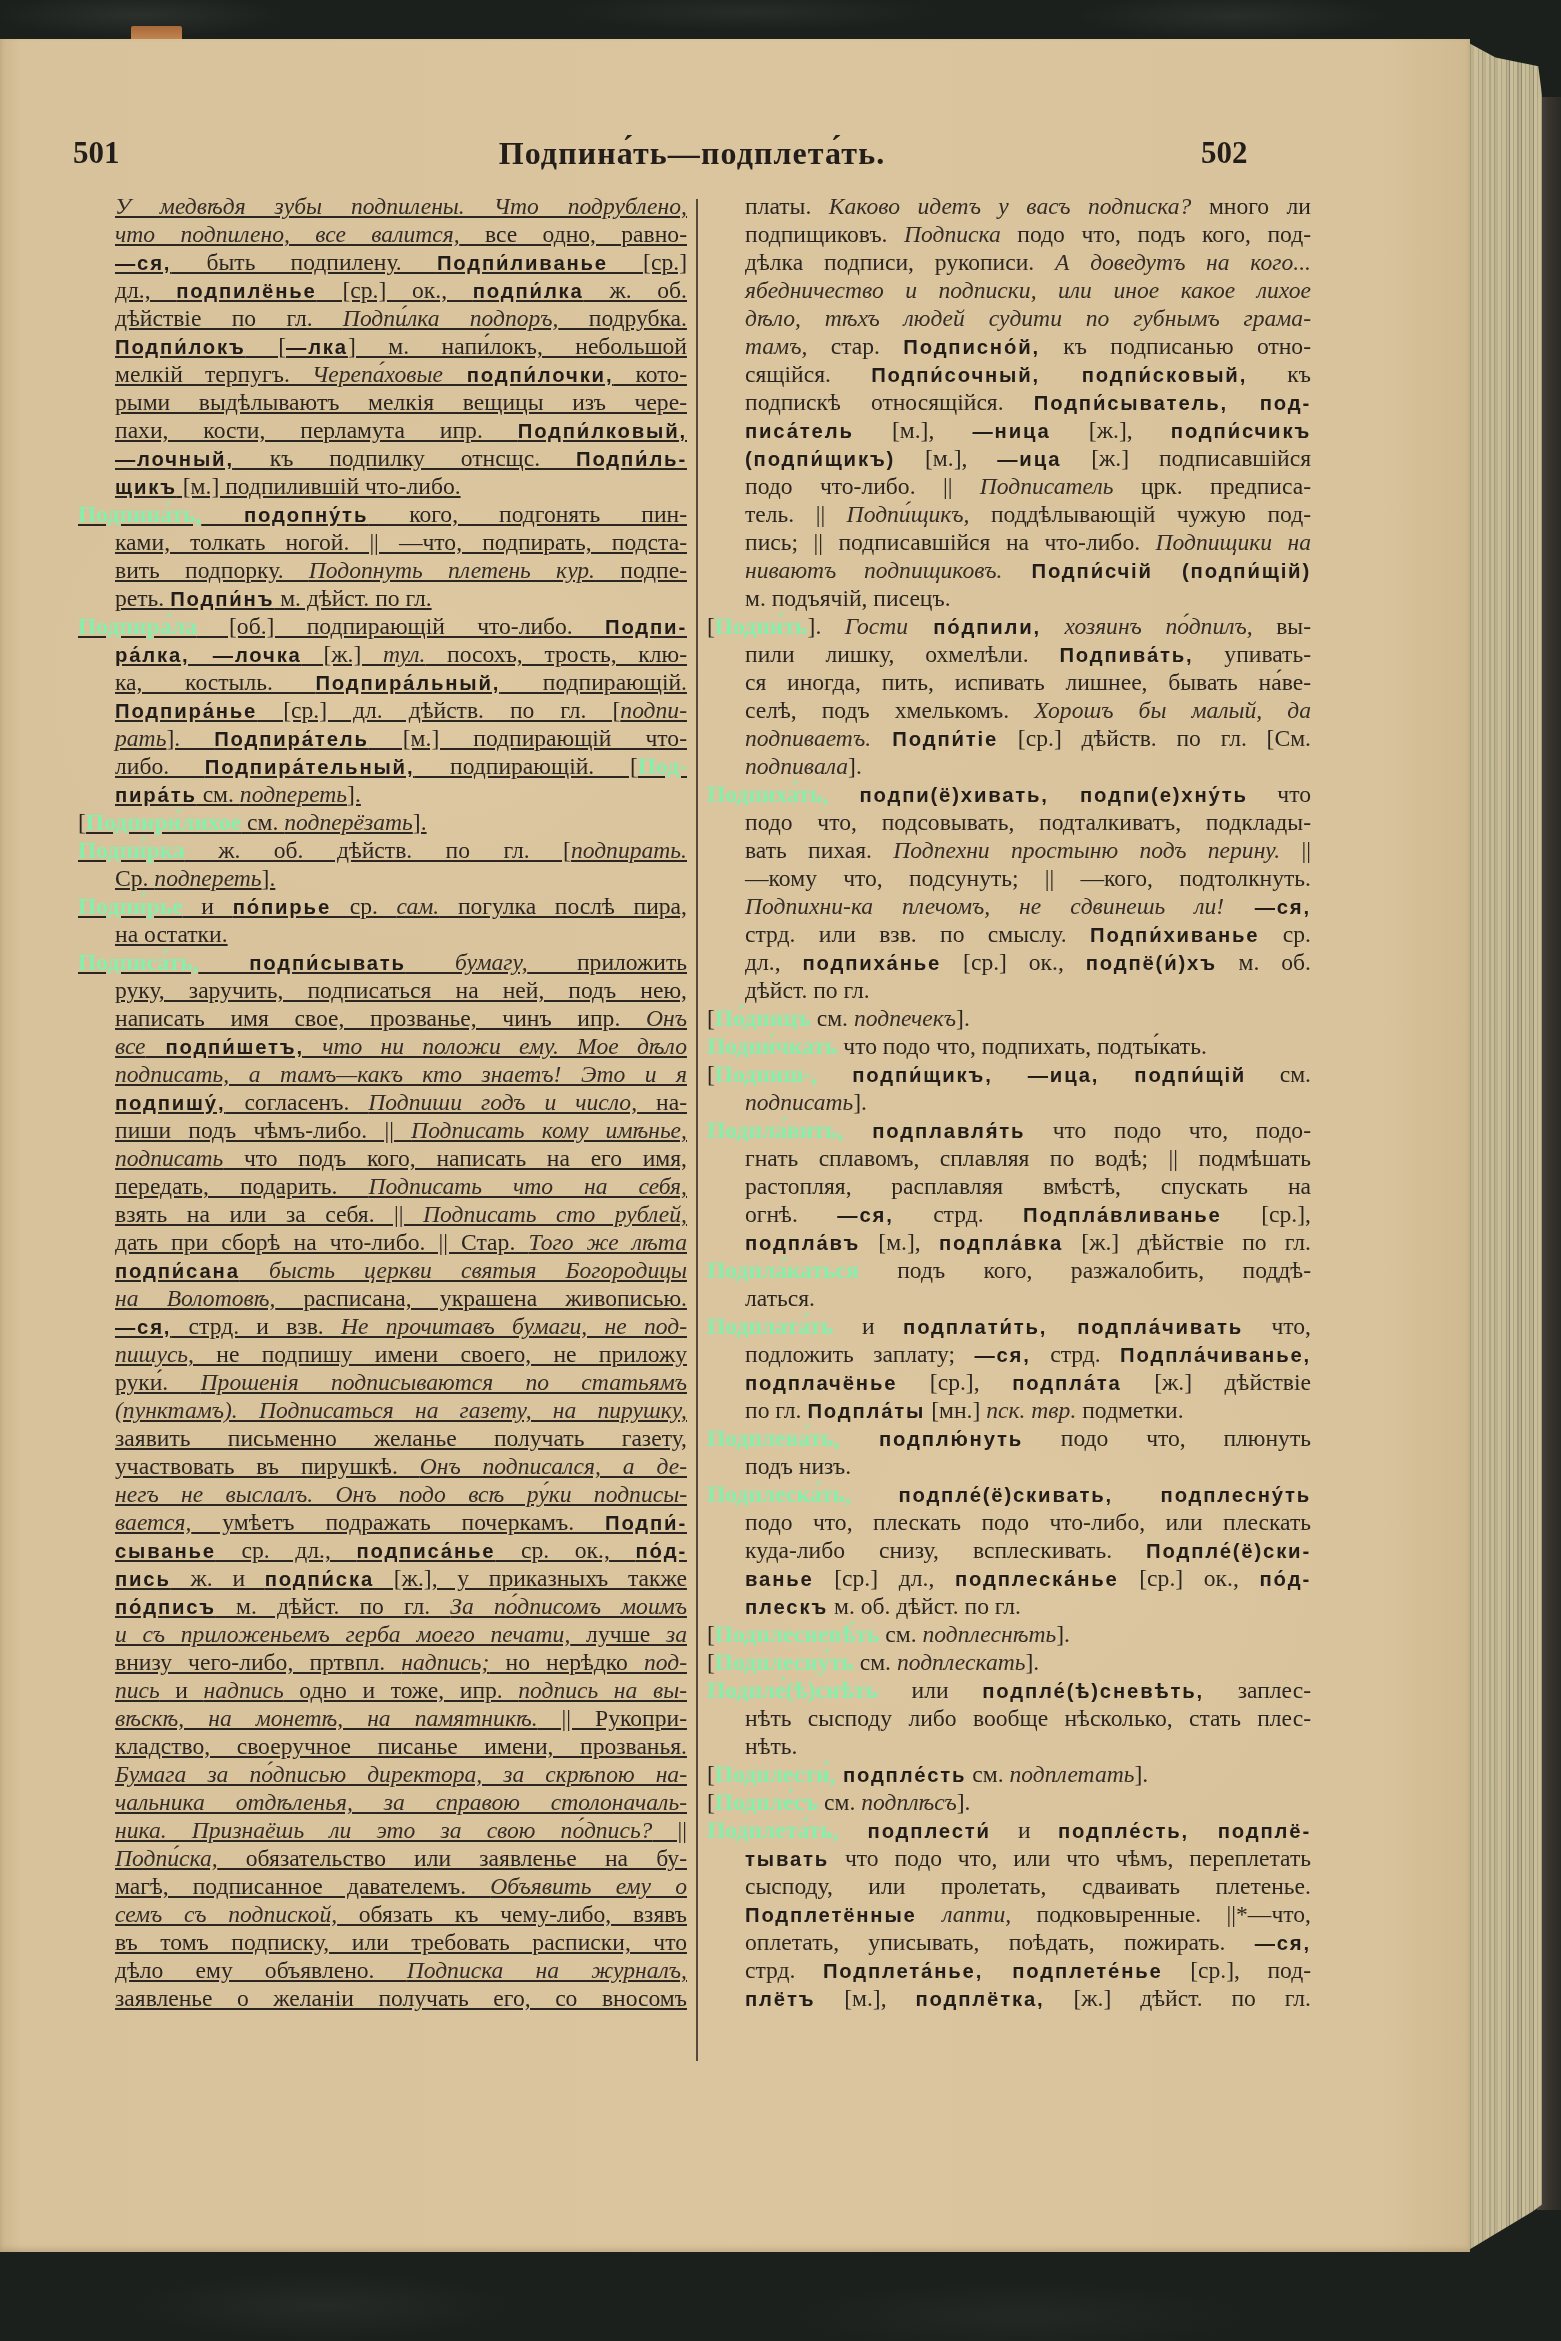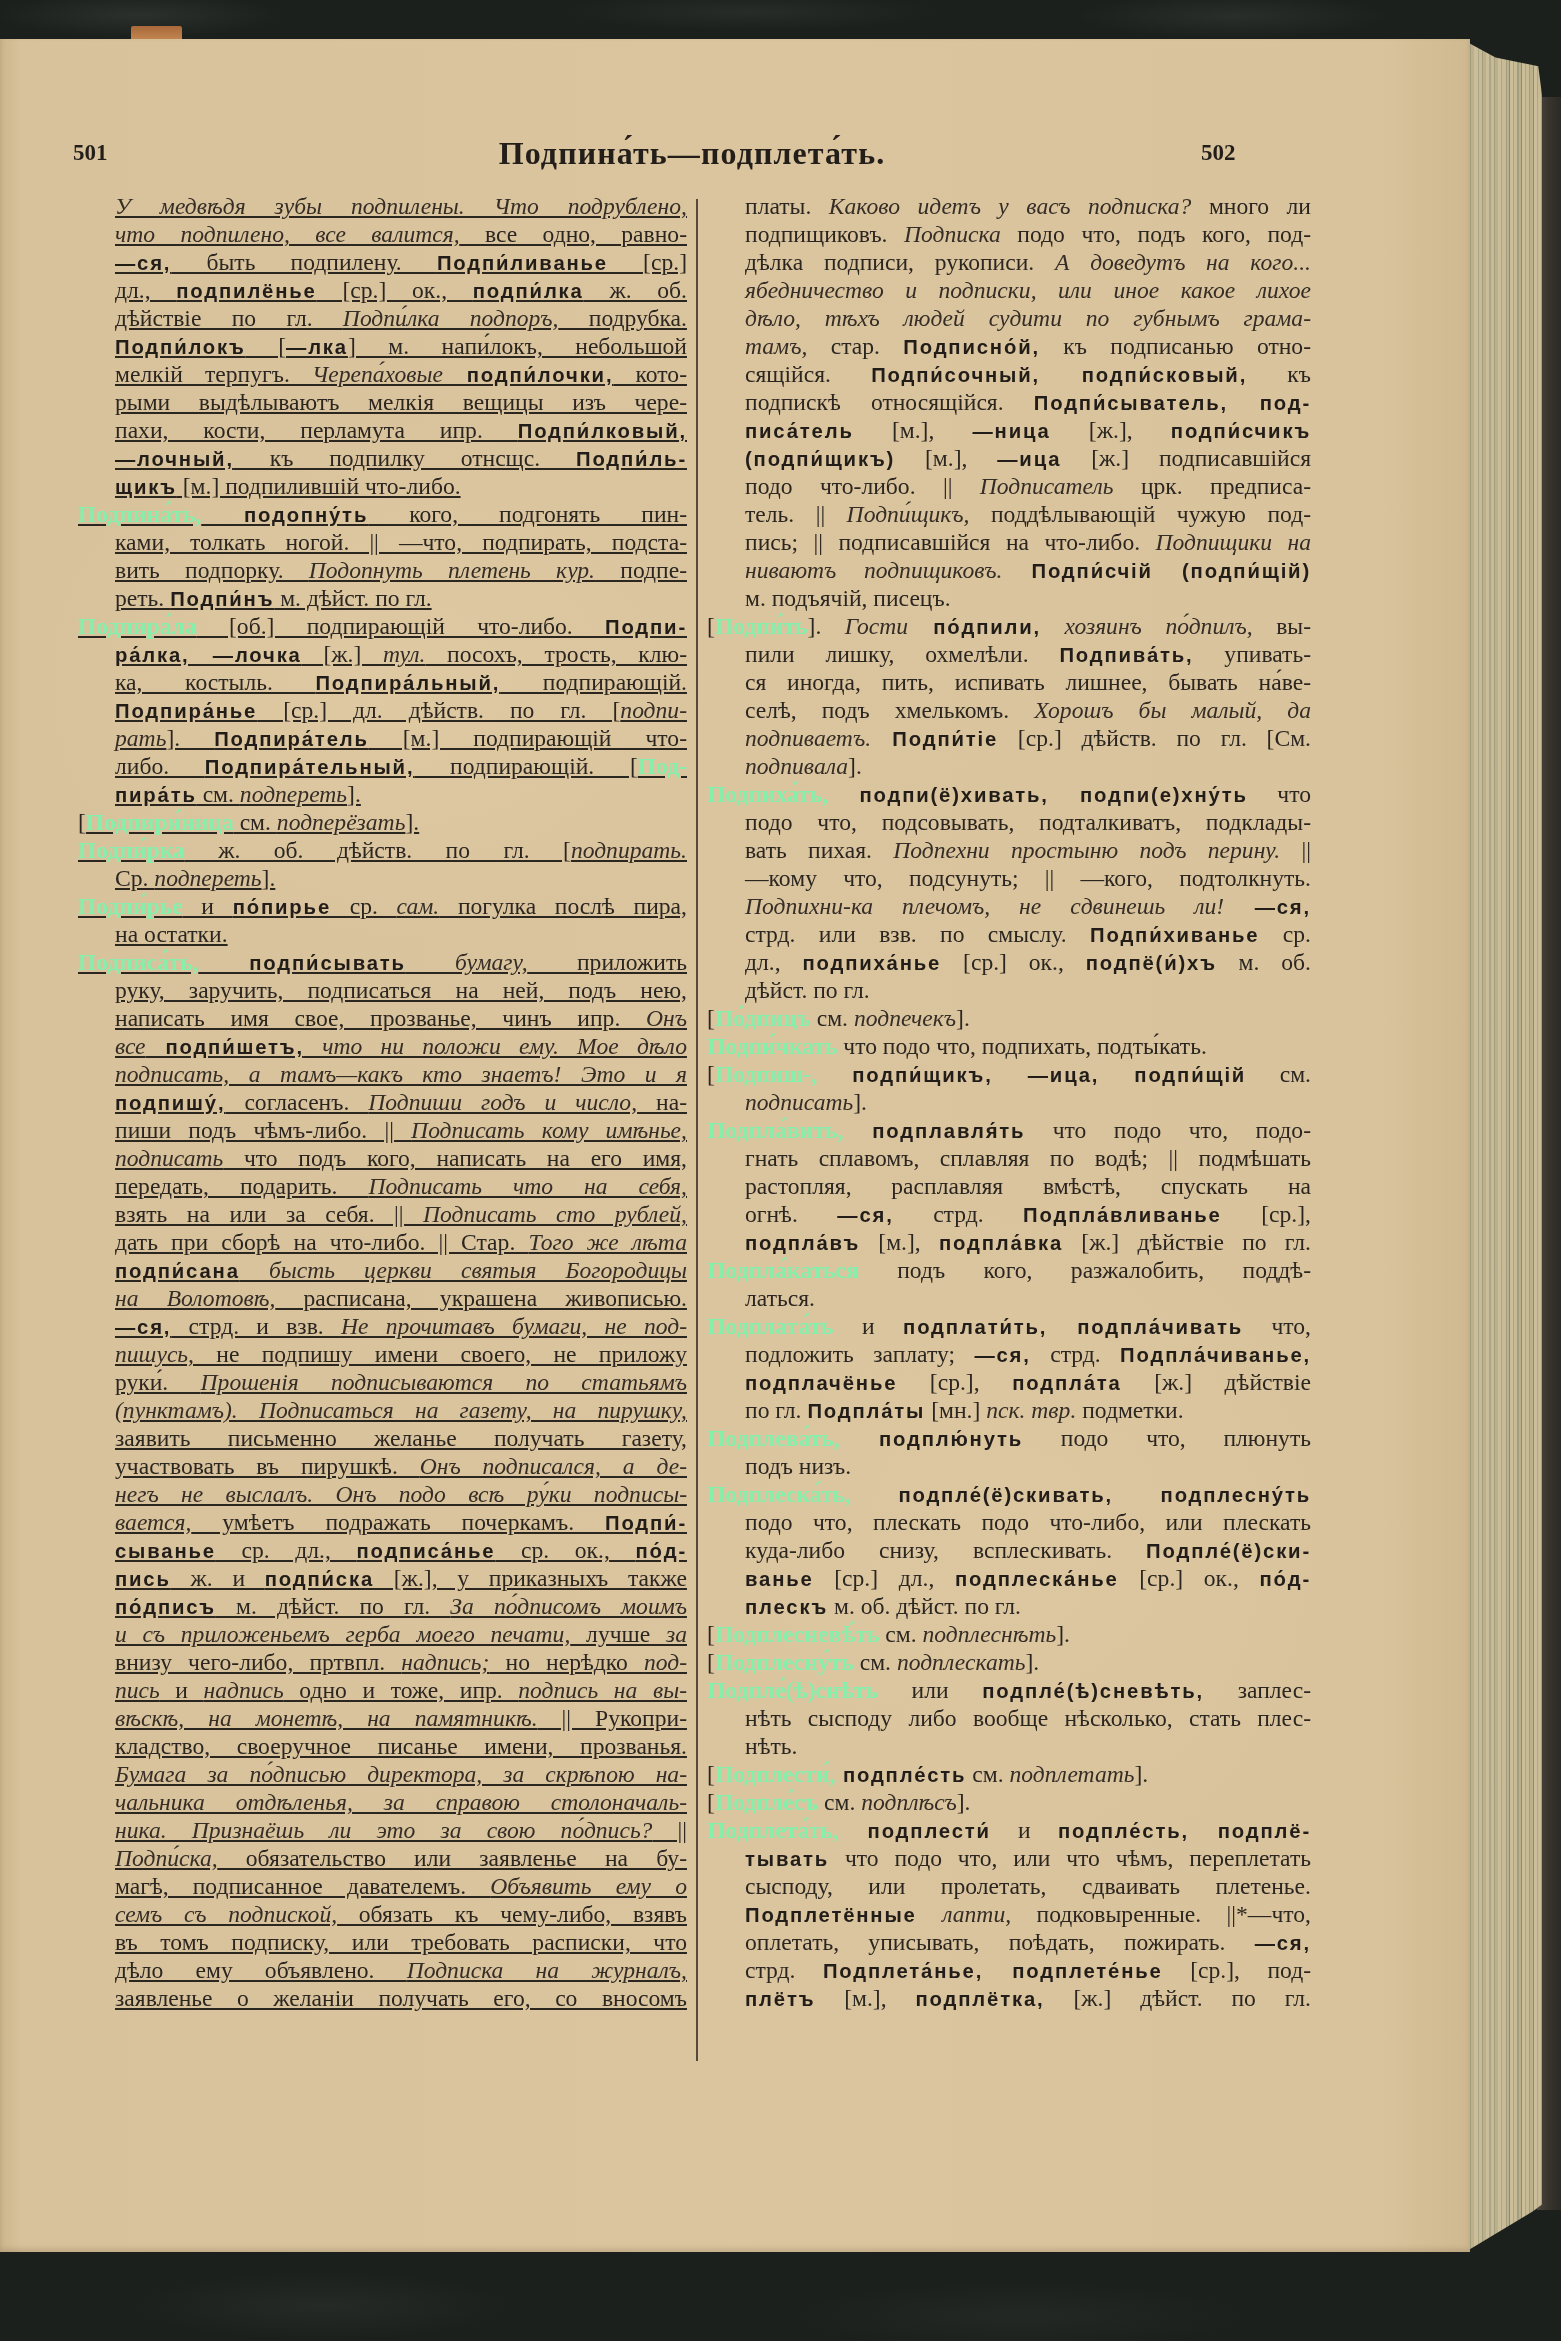--- a/index.html
+++ b/index.html
@@ -47,21 +47,21 @@
       radial-gradient(ellipse 483px 375px at 375px 643px, rgba(232,212,172,0.35), transparent 70%),
       radial-gradient(ellipse 483px 483px at 1019px 1501px, rgba(226,206,166,0.3), transparent 70%),
       linear-gradient(90deg, #cdb68d 0px, #d8c29b 21.4px, #dbc59f 50%, #d9c39c 94%, #cfb990 100%);
     box-shadow: inset 0 -3.2px 5.4px rgba(120,100,70,0.25);
   }
   .hdr {
     position: absolute; top: 138px; height: 30px; line-height: 30px;
     font-family: "Liberation Serif", serif; font-weight: bold; color: #231e1a;
     white-space: nowrap;
   }
-  .hdr.pnum { font-size: 23px; }
+  .hdr.pnum { font-size: 31px; }
   .hdr.left { left: 73px; }
   .hdr.right { left: 1201px; width: 107px; text-align: left; }
   .hdr.title { left: 424px; width: 536px; text-align: center; font-size: 32px; letter-spacing: 1.1px; }
 
   .divider {
     position: absolute; left: 696px; top: 199px; width: 1.6px; height: 1862px;
     background: #3b342c; opacity: 0.85;
   }
   .col {
     position: absolute; top: 192px;
@@ -119,21 +119,21 @@
     <div class="ln cont"><span class="in"><span class="seg-n">ками, толкать ногой. || —что, подпирать, подста-</span></span></div>
     <div class="ln cont"><span class="in"><span class="seg-n">вить подпорку. </span><span class="seg-i">Подопнуть плетень кур.</span><span class="seg-n"> подпе-</span></span></div>
     <div class="ln cont end"><span class="in"><span class="seg-n">реть. </span><span class="seg-s">Подпи́нъ</span><span class="seg-n"> м. дѣйст. по гл.</span></span></div>
     <div class="ln hang"><span class="in"><span class="seg-h">Подпира́ла</span><span class="seg-n"> [об.] подпирающій что-либо. </span><span class="seg-s">Подпи-</span></span></div>
     <div class="ln cont"><span class="in"><span class="seg-s">ра́лка, —лочка</span><span class="seg-n"> [ж.] </span><span class="seg-i">тул.</span><span class="seg-n"> посохъ, трость, клю-</span></span></div>
     <div class="ln cont"><span class="in"><span class="seg-n">ка, костыль. </span><span class="seg-s">Подпира́льный,</span><span class="seg-n"> подпирающій.</span></span></div>
     <div class="ln cont"><span class="in"><span class="seg-s">Подпира́нье</span><span class="seg-n"> [ср.] дл. дѣйств. по гл. [</span><span class="seg-i">подпи-</span></span></div>
     <div class="ln cont"><span class="in"><span class="seg-i">рать</span><span class="seg-n">]. </span><span class="seg-s">Подпира́тель</span><span class="seg-n"> [м.] подпирающій что-</span></span></div>
     <div class="ln cont"><span class="in"><span class="seg-n">либо. </span><span class="seg-s">Подпира́тельный,</span><span class="seg-n"> подпирающій. [</span><span class="seg-h">Под-</span></span></div>
     <div class="ln cont end"><span class="in"><span class="seg-s">пира́ть</span><span class="seg-n"> см. </span><span class="seg-i">подпереть</span><span class="seg-n">].</span></span></div>
-    <div class="ln hang end"><span class="in"><span class="seg-n">[</span><span class="seg-h">Подпири́ница</span><span class="seg-n"> см. </span><span class="seg-i">подперёзать</span><span class="seg-n">].</span></span></div>
+    <div class="ln hang end"><span class="in"><span class="seg-n">[</span><span class="seg-h">Подпири́лихое</span><span class="seg-n"> см. </span><span class="seg-i">подперёзать</span><span class="seg-n">].</span></span></div>
     <div class="ln hang"><span class="in"><span class="seg-h">Подпи́рка</span><span class="seg-n"> ж. об. дѣйств. по гл. [</span><span class="seg-i">подпирать.</span></span></div>
     <div class="ln cont end"><span class="in"><span class="seg-n">Ср. </span><span class="seg-i">подпереть</span><span class="seg-n">].</span></span></div>
     <div class="ln hang"><span class="in"><span class="seg-h">Подпи́рье</span><span class="seg-n"> и </span><span class="seg-s">по́пирье</span><span class="seg-n"> ср. </span><span class="seg-i">сам.</span><span class="seg-n"> погулка послѣ пира,</span></span></div>
     <div class="ln cont end"><span class="in"><span class="seg-n">на остатки.</span></span></div>
     <div class="ln hang"><span class="in"><span class="seg-h">Подписа́ть,</span><span class="seg-s"> подпи́сывать</span><span class="seg-i"> бумагу,</span><span class="seg-n"> приложить</span></span></div>
     <div class="ln cont"><span class="in"><span class="seg-n">руку, заручить, подписаться на ней, подъ нею,</span></span></div>
     <div class="ln cont"><span class="in"><span class="seg-n">написать имя свое, прозванье, чинъ ипр. </span><span class="seg-i">Онъ</span></span></div>
     <div class="ln cont"><span class="in"><span class="seg-i">все</span><span class="seg-s"> подпи́шетъ,</span><span class="seg-i"> что ни положи ему. Мое дѣло</span></span></div>
     <div class="ln cont"><span class="in"><span class="seg-i">подписать, а тамъ—какъ кто знаетъ! Это и я</span></span></div>
     <div class="ln cont"><span class="in"><span class="seg-s">подпишу́,</span><span class="seg-n"> согласенъ. </span><span class="seg-i">Подпиши годъ и число,</span><span class="seg-n"> на-</span></span></div>

